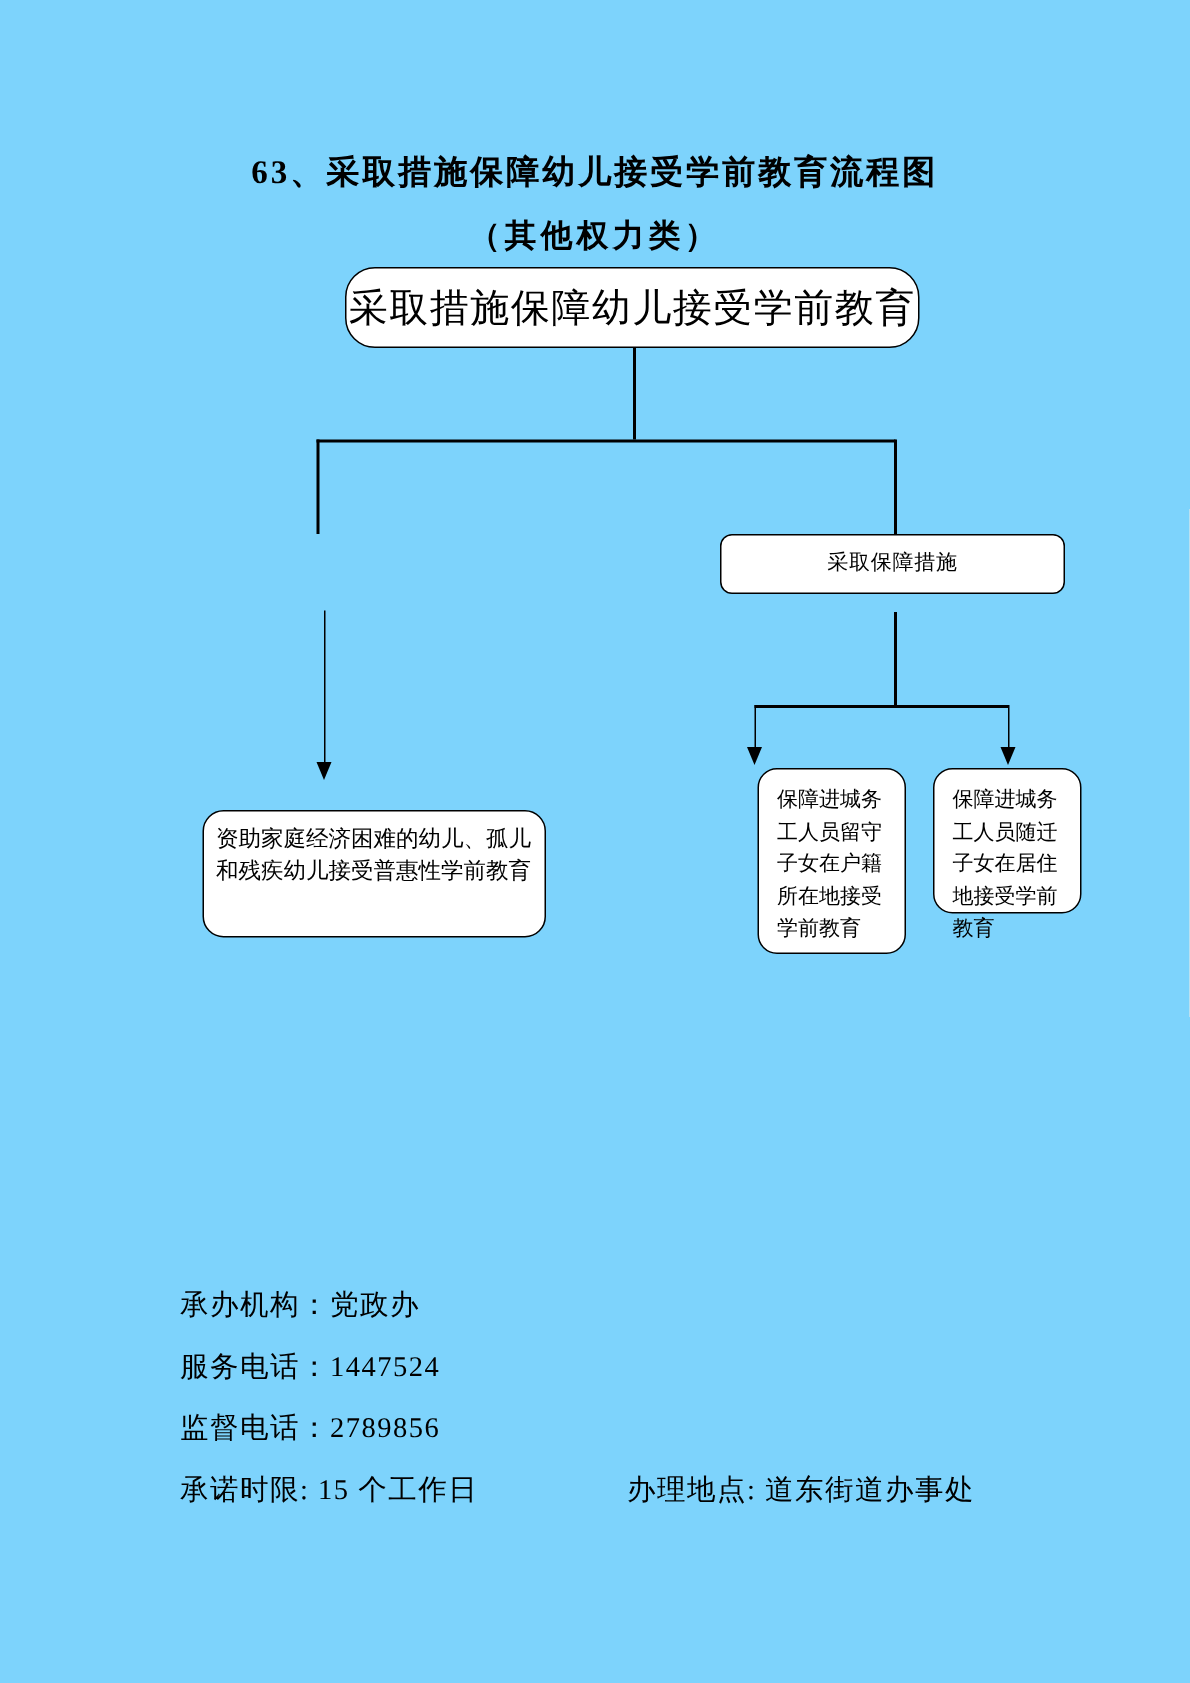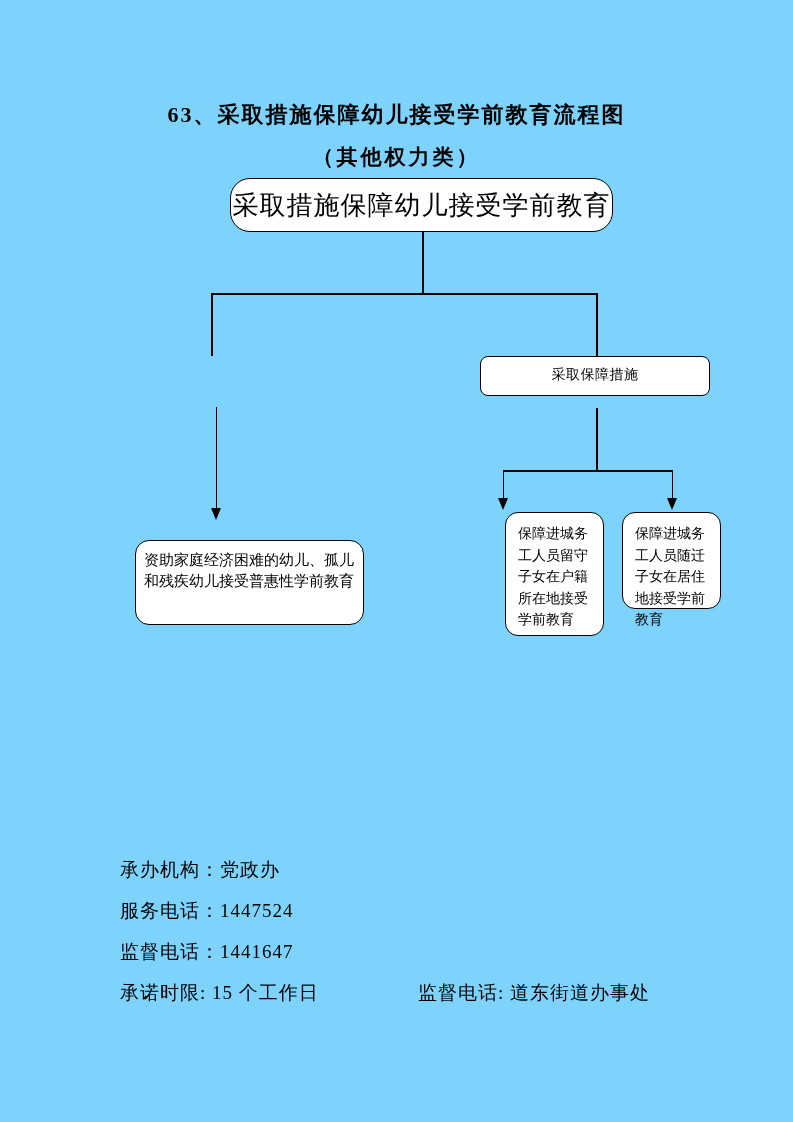--- a/index.html
+++ b/index.html
@@ -153,17 +153,17 @@
   <div class="line" style="left:503px; top:470px; width:169px; height:1.5px;"></div>
 
   <div class="line" style="left:502.5px; top:470px; width:1.5px; height:29px;"></div>
   <div class="arrowhead" style="left:498px; top:498px;"></div>
 
   <div class="line" style="left:671.5px; top:470px; width:1.5px; height:29px;"></div>
   <div class="arrowhead" style="left:667px; top:498px;"></div>
 
   <div class="footer-line" style="top:857px;">承办机构：党政办</div>
   <div class="footer-line" style="top:898px;">服务电话：1447524</div>
-  <div class="footer-line" style="top:939px;">监督电话：1441647</div>
+  <div class="footer-line" style="top:939px;">监督电话：2789856</div>
   <div class="footer-line" style="top:980px;">承诺时限: 15 个工作日</div>
-  <div class="footer-location" style="top:980px;">监督电话: 道东街道办事处</div>
+  <div class="footer-location" style="top:980px;">办理地点: 道东街道办事处</div>
 
 </div>
 
 </body></html>

